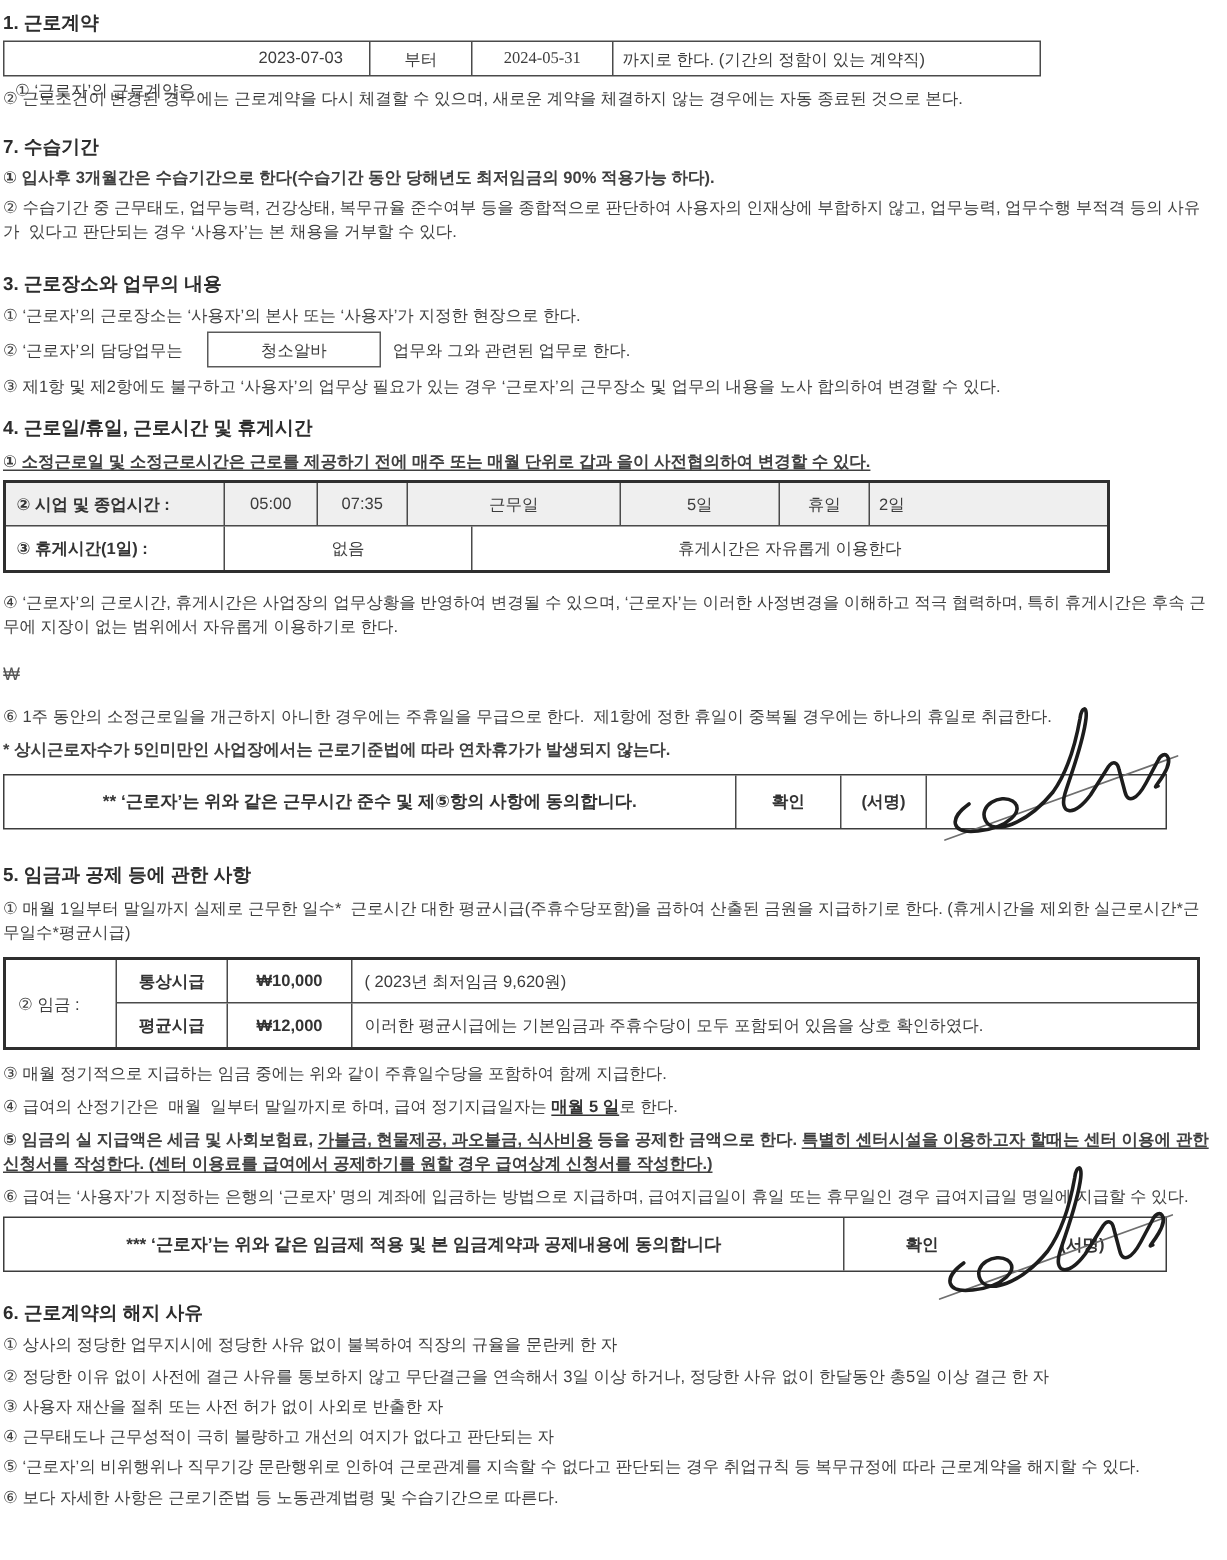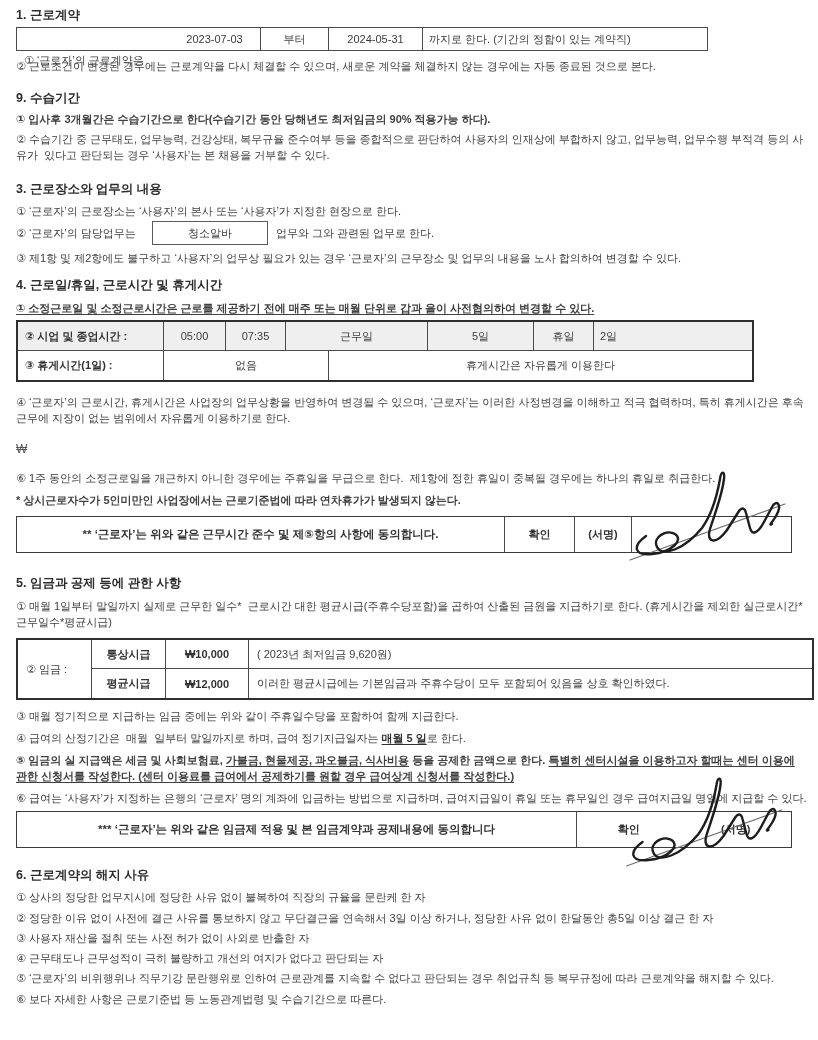--- a/index.html
+++ b/index.html
@@ -2,34 +2,34 @@
 <html><head>
 <meta charset="utf-8">
 <style>
   * { margin:0; padding:0; box-sizing:border-box; }
   html,body { background:#ffffff; }
   body {
     width:818px; height:1040px; position:relative; overflow:hidden;
     font-family:"Liberation Sans","DejaVu Sans",sans-serif;
     color:#3c3c3c; font-size:11px;
   }
-  .page { padding:8px 10px 0 16px; position:relative; }
+  .page { padding:8px 10px 0 2px; position:relative; }
 
   h2.sec { font-size:12.5px; font-weight:bold; color:#2d2d2d; line-height:14px; }
   p.para { font-size:11px; line-height:16px; color:#404040; }
   .b { font-weight:bold; color:#333; }
   .u { text-decoration:underline; text-underline-offset:2px; }
   .red { color:#d9382e; font-weight:bold; }
 
   
   .tbl1 { display:flex; width:692px; height:24px; border:1.5px solid #4a4a4a; margin-top:5px; }
   .tbl1 .c { border-right:1px solid #4a4a4a; display:flex; align-items:center; justify-content:center; font-size:11px; }
   .tbl1 .c:last-child { border-right:none; }
   .c-lab1 { width:152px; justify-content:flex-start !important; padding-left:7px;margin-top:32px; }
-  .c-d1 { width:92px; } .c-from { width:68px; } .c-d2 { width:94px; }
+  .c-d1 { width:92px; } .c-from { width:68px; } .c-d2 { width:94px;font-family:Liberation Serif, serif; }
   .c-suf { flex:1; justify-content:flex-start !important; padding-left:6px; }
 
   
   .duty-line { display:flex; align-items:center; margin-top:2px; height:24px; }
   .duty-box { width:116px; height:24px; border:1px solid #5a5a5a; display:flex; align-items:center; justify-content:center; margin:0 8px 0 16px; }
 
   
   .tbl4 { width:738px; border:2px solid #2f2f2f; margin-top:4px; }
   .t4r { display:flex; height:29px; }
   .t4r.r1 { border-bottom:1px solid #4a4a4a; background:#efefef; }
@@ -78,21 +78,21 @@
   <h2 class="sec">1. 근로계약</h2>
   <div class="tbl1">
     <div class="c c-lab1">① ‘근로자’의 근로계약은</div>
     <div class="c c-d1">2023-07-03</div>
     <div class="c c-from">부터</div>
     <div class="c c-d2">2024-05-31</div>
     <div class="c c-suf">까지로 한다. (기간의 정함이 있는 계약직)</div>
   </div>
   <p class="para" style="margin-top:7px">② 근로조건이 변경된 경우에는 근로계약을 다시 체결할 수 있으며, 새로운 계약을 체결하지 않는 경우에는 자동 종료된 것으로 본다.</p>
 
-  <h2 class="sec" style="margin-top:17px">9. 수습기간</h2>
+  <h2 class="sec" style="margin-top:17px">7. 수습기간</h2>
   <p class="para b" style="margin-top:6px">① 입사후 3개월간은 수습기간으로 한다(수습기간 동안 당해년도 최저임금의 90% 적용가능 하다).</p>
   <p class="para" style="margin-top:4px">② 수습기간 중 근무태도, 업무능력, 건강상태, 복무규율 준수여부 등을 종합적으로 판단하여 사용자의 인재상에 부합하지 않고, 업무능력, 업무수행 부적격 등의 사유가&nbsp; 있다고 판단되는 경우 ‘사용자’는 본 채용을 거부할 수 있다.</p>
 
   <h2 class="sec" style="margin-top:19px">3. 근로장소와 업무의 내용</h2>
   <p class="para" style="margin-top:7px">① ‘근로자’의 근로장소는 ‘사용자’의 본사 또는 ‘사용자’가 지정한 현장으로 한다.</p>
   <div class="duty-line">
     <span>② ‘근로자’의 담당업무는</span>
     <span class="duty-box">청소알바</span>
     <span>업무와 그와 관련된 업무로 한다.</span>
   </div>

